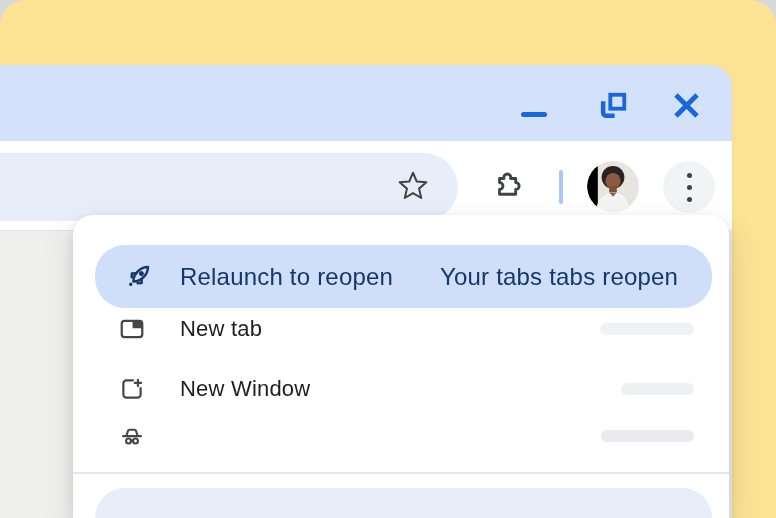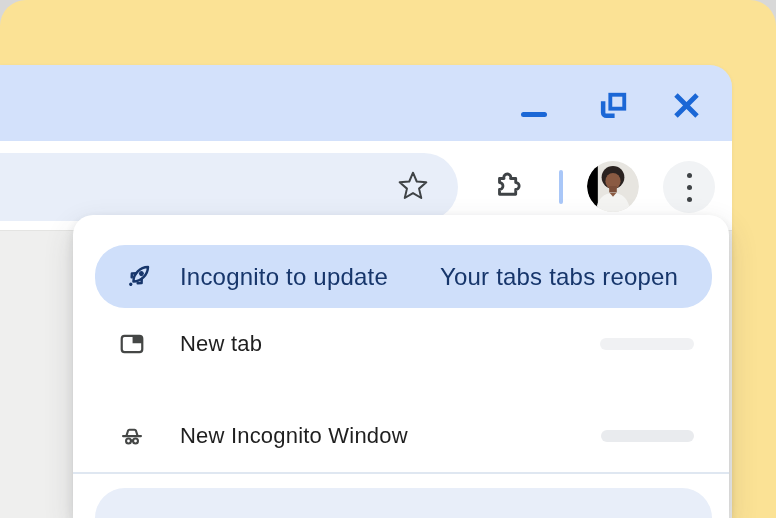--- a/index.html
+++ b/index.html
@@ -33,21 +33,21 @@
     border-radius:20px 20px 0 0;box-shadow:0 4px 10px rgba(60,64,67,.12),0 12px 30px rgba(60,64,67,.16);}
   .update-pill{position:absolute;left:22px;top:30px;width:617px;height:63px;border-radius:30px;
     background:#cfdffa;cursor:pointer;}
   .update-pill .rocket{position:absolute;left:26px;top:14px;}
   .pill-label{position:absolute;left:85px;top:0;height:63px;line-height:63px;
     font-size:24px;color:#17366b;letter-spacing:.2px;}
   .pill-sub{position:absolute;left:345px;top:0;height:63px;line-height:63px;
     font-size:24px;color:#17366b;letter-spacing:.2px;}
 
   .menu-row{position:absolute;left:0;width:100%;height:47px;display:flex;align-items:center;cursor:pointer;}
-  .menu-row.r1{top:105px}.menu-row.r2{top:150px}.menu-row.r3{top:197px}
+  .menu-row.r1{top:90px}.menu-row.r2{top:150px}.menu-row.r3{top:197px}
   .menu-row .mi-icon{margin-left:45px;width:28px;height:28px;display:flex;align-items:center;justify-content:center;}
   .mi-label{margin-left:34px;font-size:22px;color:#1f1f1f;letter-spacing:.2px;}
   .shortcut-bar{position:absolute;right:35px;top:50%;margin-top:-6px;height:12px;border-radius:6px;}
   .r1 .shortcut-bar{width:94px;background:#f0f1f3;}
   .r2 .shortcut-bar{width:73px;background:#eef0f2;}
   .r3 .shortcut-bar{width:93px;background:#e9ebee;}
 
   .menu-sep{position:absolute;left:0;top:257px;width:100%;height:2px;background:#dfe7f1;}
   .bottom-pill{position:absolute;left:22px;top:273px;width:617px;height:60px;border-radius:30px;background:#e8eef9;cursor:pointer;}
 </style>
@@ -137,46 +137,55 @@
         <svg width="35" height="35" viewBox="0 0 24 24" fill="none">
           <g transform="rotate(45 12 12)" stroke="#17366b" stroke-width="1.7" stroke-linejoin="round" stroke-linecap="round">
             <path d="M12 2.8 C13.9 4.8 14.8 7.4 14.8 9.9 C14.8 12.6 13.7 15.2 12 16.9 C10.3 15.2 9.2 12.6 9.2 9.9 C9.2 7.4 10.1 4.8 12 2.8 Z"></path>
             <circle cx="12" cy="9.2" r="1.7" fill="#17366b" stroke="none"></circle>
             <path d="M9.3 11.6 L7.3 13.7 L9.1 15.7"></path>
             <path d="M14.7 11.6 L16.7 13.7 L14.9 15.7"></path>
             <circle cx="12" cy="19.5" r="1.15" fill="#17366b" stroke="none"></circle>
           </g>
         </svg>
       </span>
-      <span class="pill-label">Incognito to update</span>
+      <span class="pill-label">Relaunch to reopen</span>
       <span class="pill-sub">Your tabs tabs reopen</span>
     </div>
 
     <div class="menu-row r1">
       <span class="mi-icon">
         <svg width="28" height="28" viewBox="0 0 24 24" fill="none">
           <rect x="3.2" y="5" width="17.6" height="14" rx="2.4" stroke="#454746" stroke-width="1.9"></rect>
           <path d="M12.5 5 H18.4 A2.4 2.4 0 0 1 20.8 7.4 V11.4 H12.5 Z" fill="#454746"></path>
         </svg>
       </span>
       <span class="mi-label">New tab</span>
       <span class="shortcut-bar"></span>
     </div>
 
+    <div class="menu-row r2">
+      <span class="mi-icon">
+        <svg width="28" height="28" viewBox="0 0 24 24" fill="none" stroke="#454746" stroke-width="1.9" stroke-linecap="round">
+          <path d="M12.8 4.6 H7.2 A2.6 2.6 0 0 0 4.6 7.2 V16.8 A2.6 2.6 0 0 0 7.2 19.4 H16.8 A2.6 2.6 0 0 0 19.4 16.8 V11.2"></path>
+          <path d="M17.1 4.1 V9.5 M14.4 6.8 H19.8"></path>
+        </svg>
+      </span>
+      <span class="mi-label">New Window</span>
+      <span class="shortcut-bar"></span>
+    </div>
 
     <div class="menu-row r3">
       <span class="mi-icon">
         <svg width="28" height="28" viewBox="0 0 24 24" fill="none" stroke="#454746" stroke-width="1.8" stroke-linecap="round">
           <path d="M4.3 12.1 H19.7"></path>
           <path d="M7.2 11.9 L8.6 7.5 C8.8 7 9.25 6.7 9.75 6.7 H14.25 C14.75 6.7 15.2 7 15.4 7.5 L16.8 11.9"></path>
           <circle cx="9" cy="16.3" r="2.1"></circle>
           <circle cx="15" cy="16.3" r="2.1"></circle>
           <path d="M11.1 16.1 C11.65 15.7 12.35 15.7 12.9 16.1"></path>
         </svg>
       </span>
-      <span class="mi-label">New Incognito Window</span>
       <span class="shortcut-bar"></span>
     </div>
 
     <div class="menu-sep"></div>
     <div class="bottom-pill"></div>
   </div>
 </div>
 
 </body></html>

